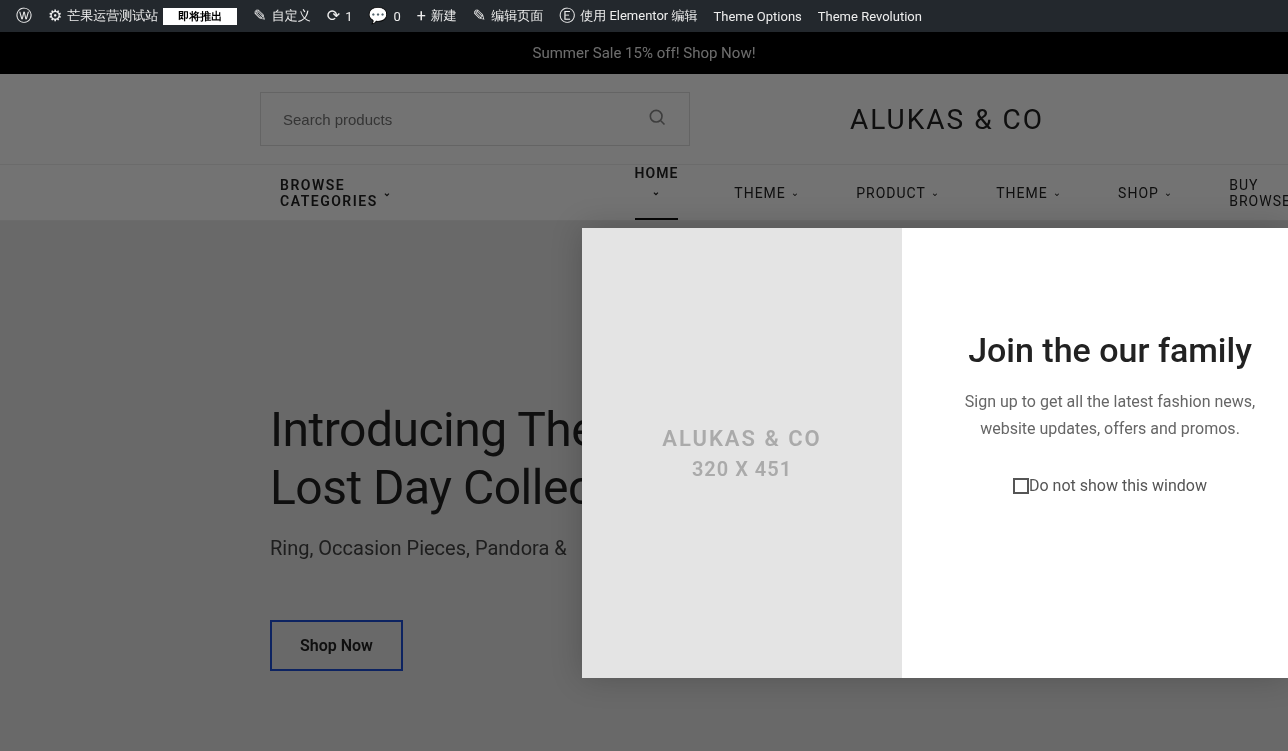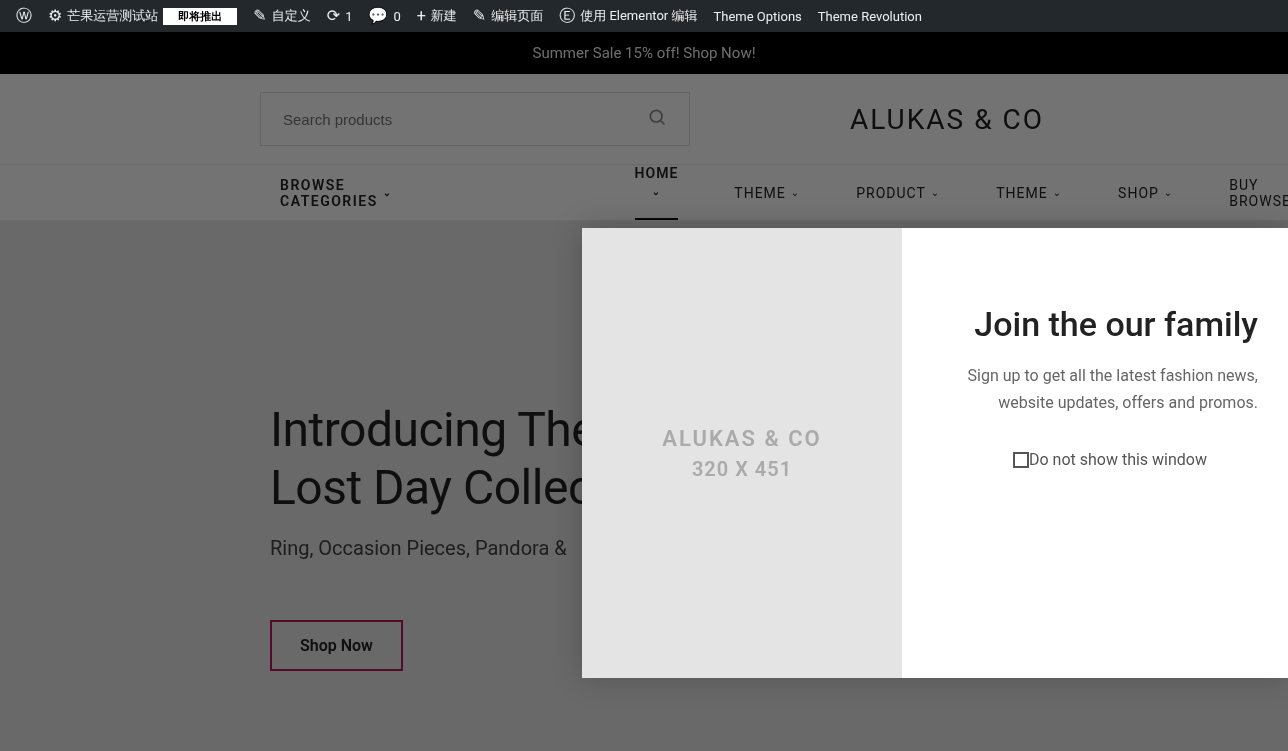--- a/index.html
+++ b/index.html
@@ -26,28 +26,28 @@
 
     .nav-bar { background: #fff; display: flex; align-items: flex-end; padding: 0 40px 0 280px; height: 56px; border-bottom: 1px solid #eee; gap: 56px; font-size: 14px; letter-spacing: 1px; color: #222; }
     .nav-bar .nav-item { display: flex; align-items: center; gap: 5px; cursor: pointer; height: 100%; }
     .nav-bar .nav-item.active { font-weight: 600; border-bottom: 2px solid #111; flex-direction: column; }
     .nav-bar .chev { font-size: 10px; }
     .browse-cat { font-weight: 600; margin-right: auto; letter-spacing: 1.5px; }
 
     .hero { background: #e8e8e8; height: 550px; padding: 180px 0 0 270px; color: #222; }
     .hero-title { font-size: 48px; font-weight: 400; line-height: 1.2; margin-bottom: 20px; letter-spacing: -0.5px; }
     .hero-sub { font-size: 20px; color: #444; margin-bottom: 60px; }
-    .hero-btn { display: inline-block; border: 2px solid #be185d; padding: 14px 28px; font-size: 16px; font-weight: 600; cursor: pointer; }
+    .hero-btn { display: inline-block; border: 2px solid #1d4ed8; padding: 14px 28px; font-size: 16px; font-weight: 600; cursor: pointer; }
 
     
     .modal { position: absolute; top: 228px; left: 582px; right: 0; height: 450px; background: #fff; z-index: 60; display: flex; box-shadow: 0 0 30px rgba(0,0,0,0.2); }
     .modal-img { width: 320px; background: #e4e4e4; display: flex; flex-direction: column; align-items: center; justify-content: center; color: #aaa; gap: 6px; }
     .modal-img .ph-title { font-size: 22px; letter-spacing: 2px; font-weight: 600; }
     .modal-img .ph-dim { font-size: 20px; letter-spacing: 1px; font-weight: 600; }
-    .modal-content { flex: 1; padding: 76px 30px 0 60px; text-align: right; color: #333; border-radius: 28px; }
+    .modal-content { flex: 1; padding: 102px 30px 0 60px; text-align: center; color: #333; border-radius: 28px; }
     .modal-title { font-size: 34px; font-weight: 500; margin-bottom: 18px; color: #222; }
     .modal-sub { font-size: 16px; color: #666; line-height: 1.7; margin-bottom: 34px; }
     .modal-chk { display: flex; align-items: center; justify-content: center; gap: 0; font-size: 16px; color: #555; }
     .modal-chk .box { width: 16px; height: 16px; border: 2px solid #555; cursor: pointer; }
 
     .spacer { flex: 0 0 130px; }
   </style>
 </head>
 <body>
 

